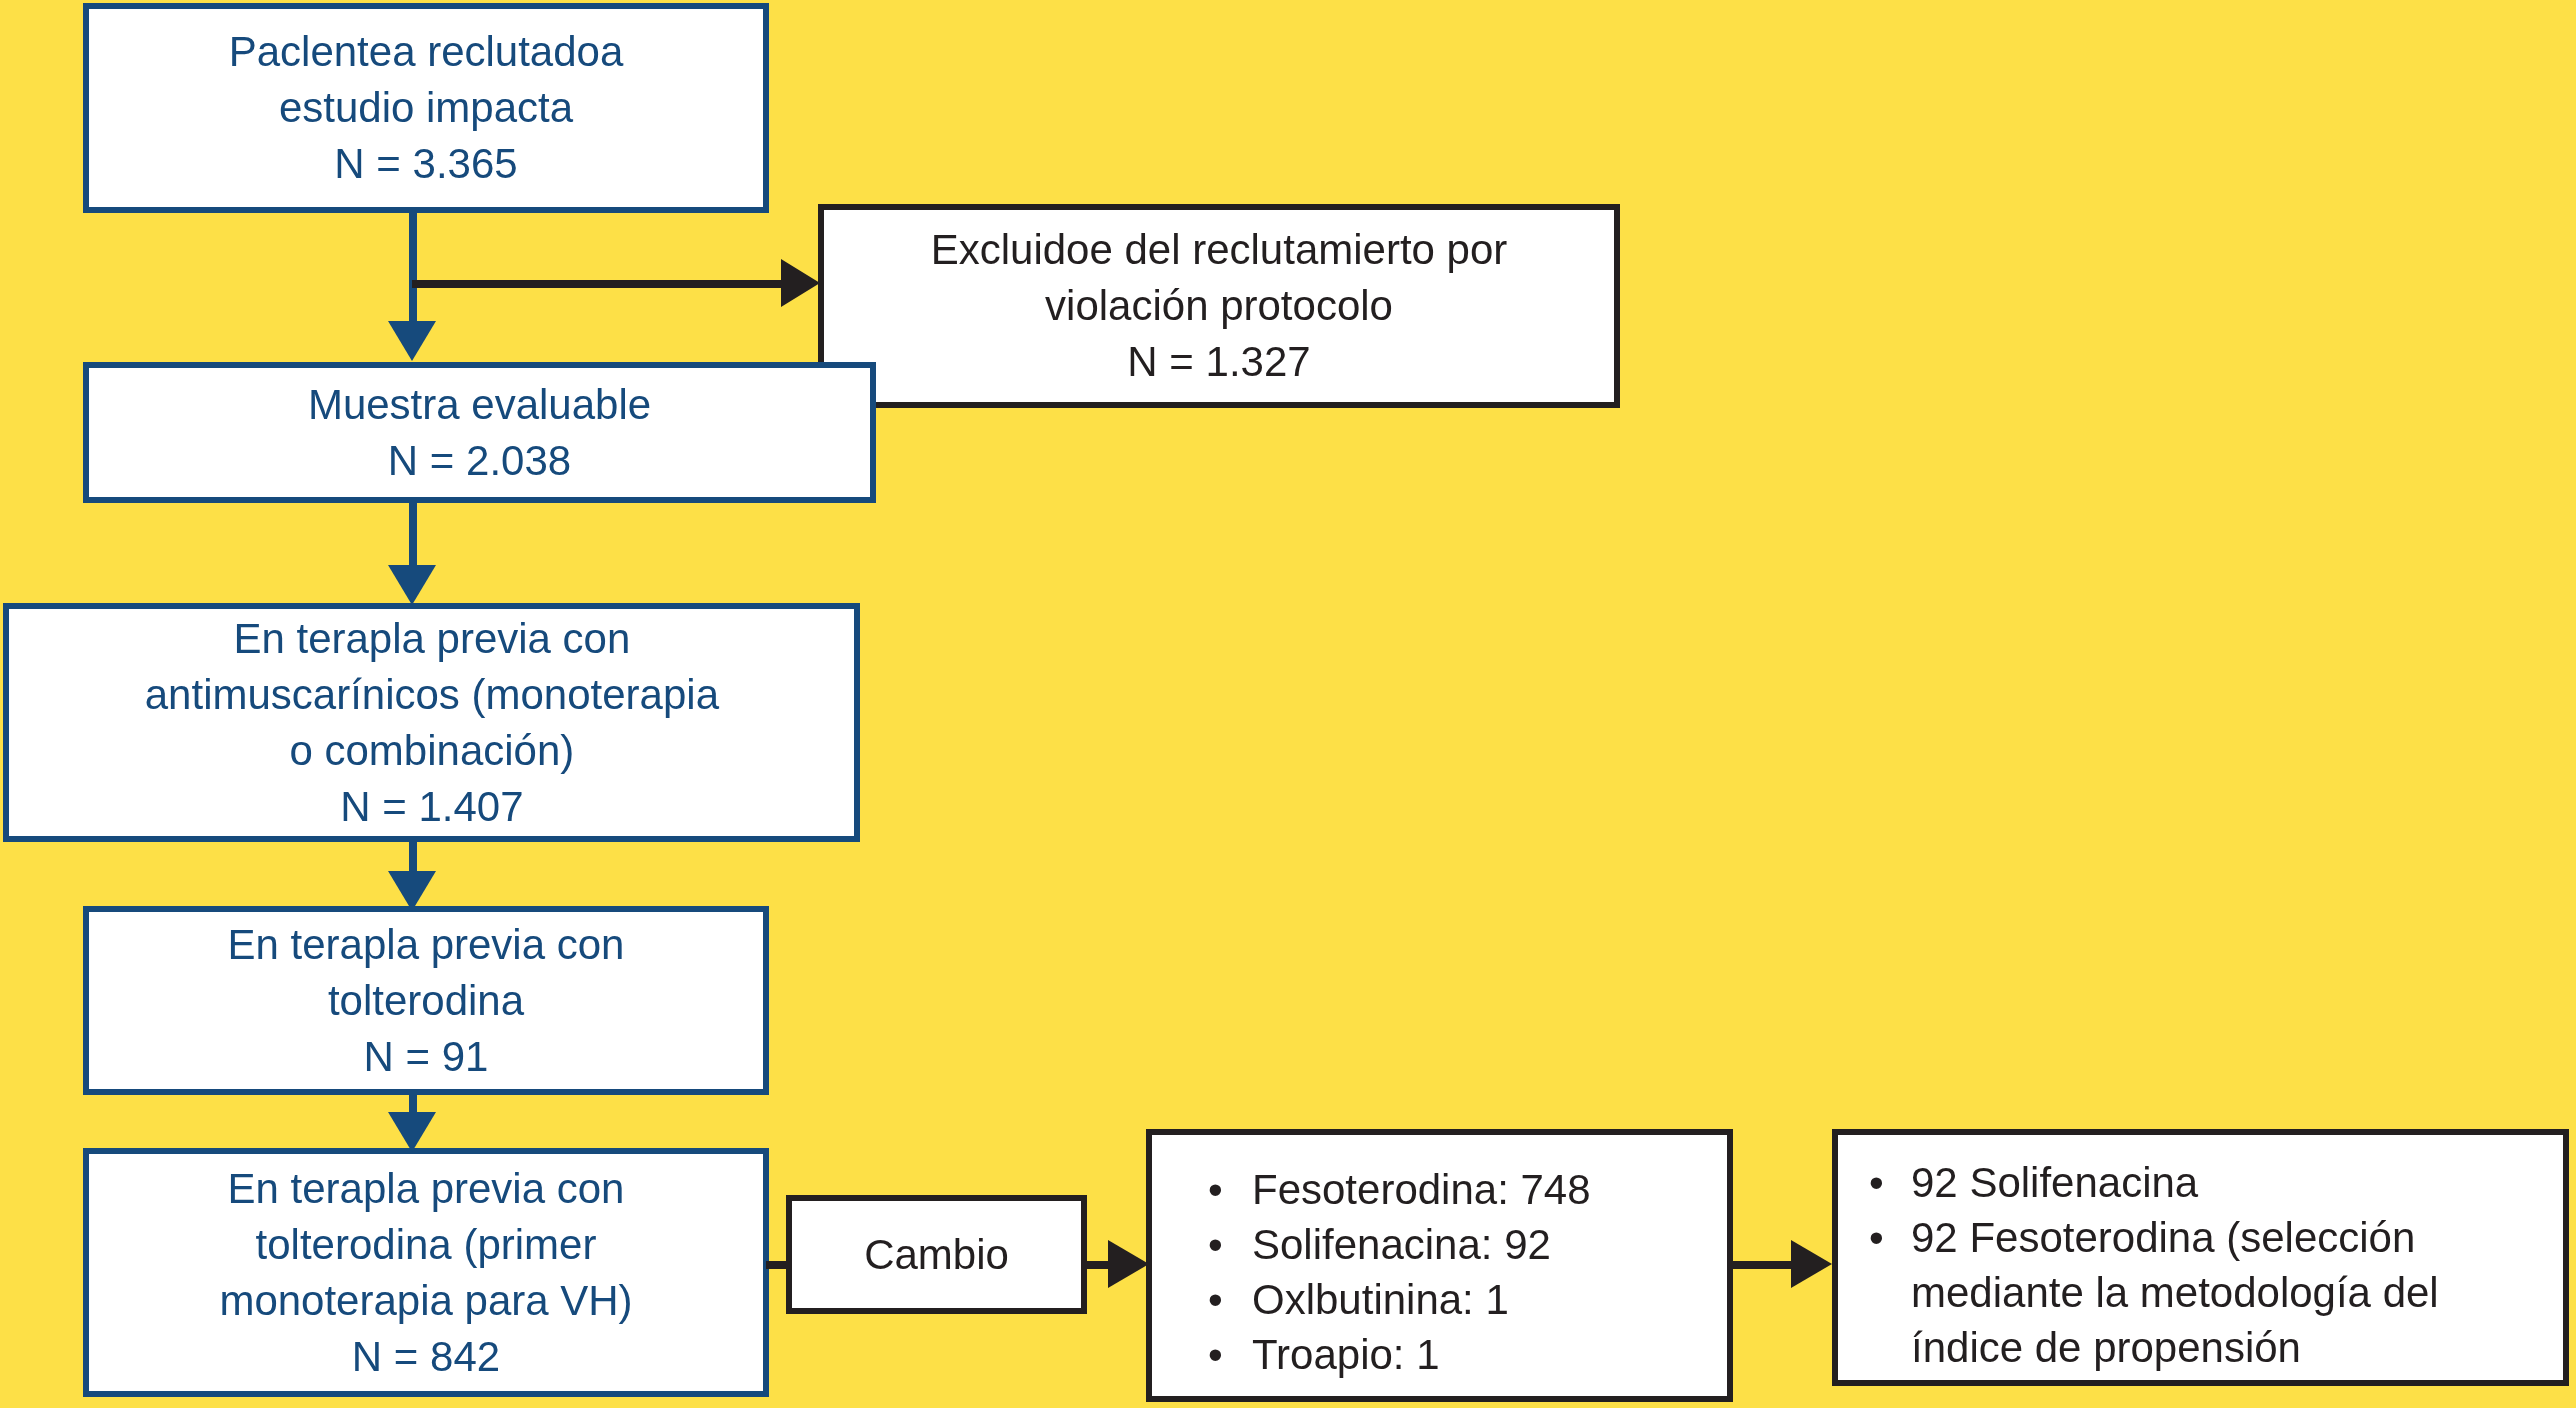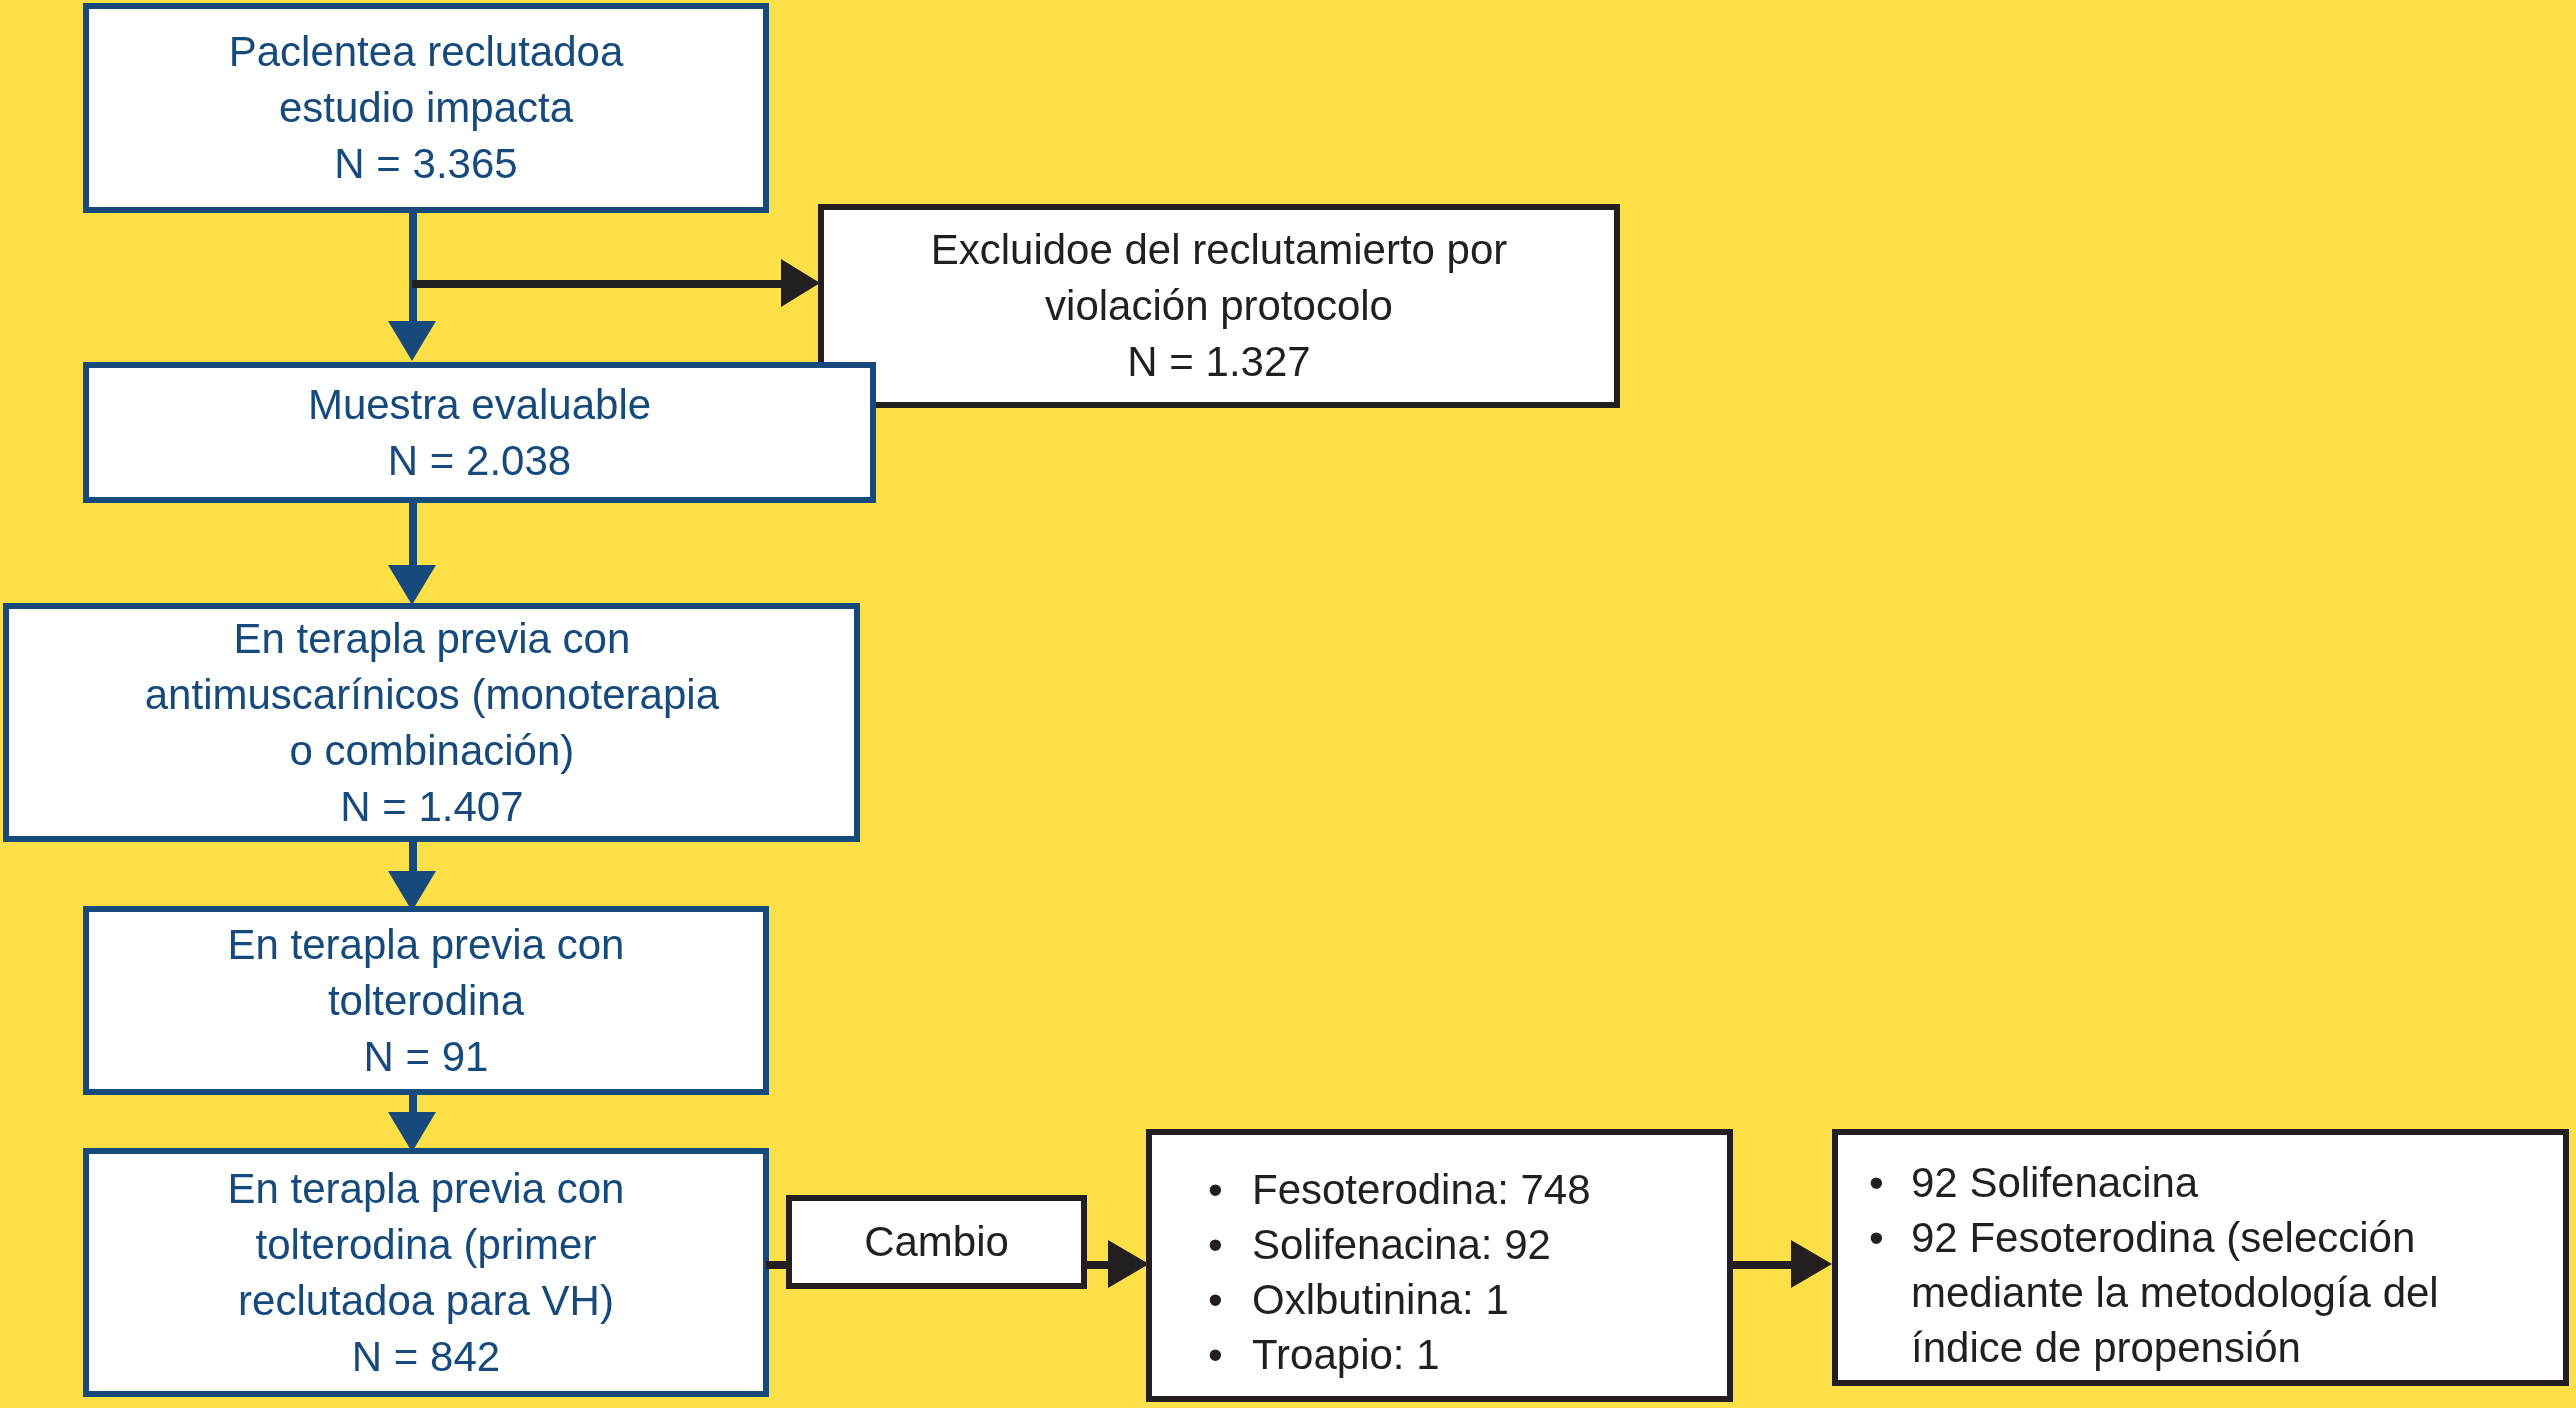--- a/index.html
+++ b/index.html
@@ -50,21 +50,21 @@
     border-left:41px solid #231f20;
   }
 
   
   #box-recruited{left:83px;top:3.4px;width:686px;height:210px;}
   #box-excluded{left:818px;top:204px;width:802px;height:204px;}
   #box-evaluable{left:83px;top:362px;width:793px;height:141px;}
   #box-antimuscarinics{left:3.4px;top:603px;width:857px;height:239px;}
   #box-tolterodine{left:83px;top:906px;width:686px;height:189px;}
   #box-tolterodine-first{left:83px;top:1148px;width:686px;height:249px;}
-  #box-cambio{left:786px;top:1195px;width:301px;height:94px;font-size:42px;text-align:center;}
+  #box-cambio{left:786px;top:1195px;width:301px;height:119px;font-size:42px;text-align:center;}
   #box-switch-list{left:1146px;top:1129px;width:587px;height:273px;padding:27px 8.5px 0 56px;}
   #box-matched{left:1832px;top:1129px;width:737px;height:257px;padding:20.4px 8.5px 0 31px;}
   #box-switch-list .bullet{width:44px;}
   #box-matched .bullet{width:42px;}
 
   
   #conn1-line{left:409px;top:211px;height:111px;}
   #conn1-arrow{left:388px;top:321px;}
   #branch-line{left:412px;top:280px;width:372px;}
   #branch-arrow{left:781px;top:259px;border-left-width:39px;}
@@ -111,21 +111,21 @@
 
   <div class="box blue" id="box-tolterodine">
     <div class="line">En terapla previa con</div>
     <div class="line">tolterodina</div>
     <div class="line">N = 91</div>
   </div>
 
   <div class="box blue" id="box-tolterodine-first">
     <div class="line">En terapla previa con</div>
     <div class="line">tolterodina (primer</div>
-    <div class="line">reclutadoa para VH)</div>
+    <div class="line">monoterapia para VH)</div>
     <div class="line">N = 842</div>
   </div>
 
   <div class="box black" id="box-cambio">
     <div class="line">Cambio</div>
   </div>
 
   <div class="box black listbox" id="box-switch-list">
     <div class="row">
       <span class="bullet">•</span>

